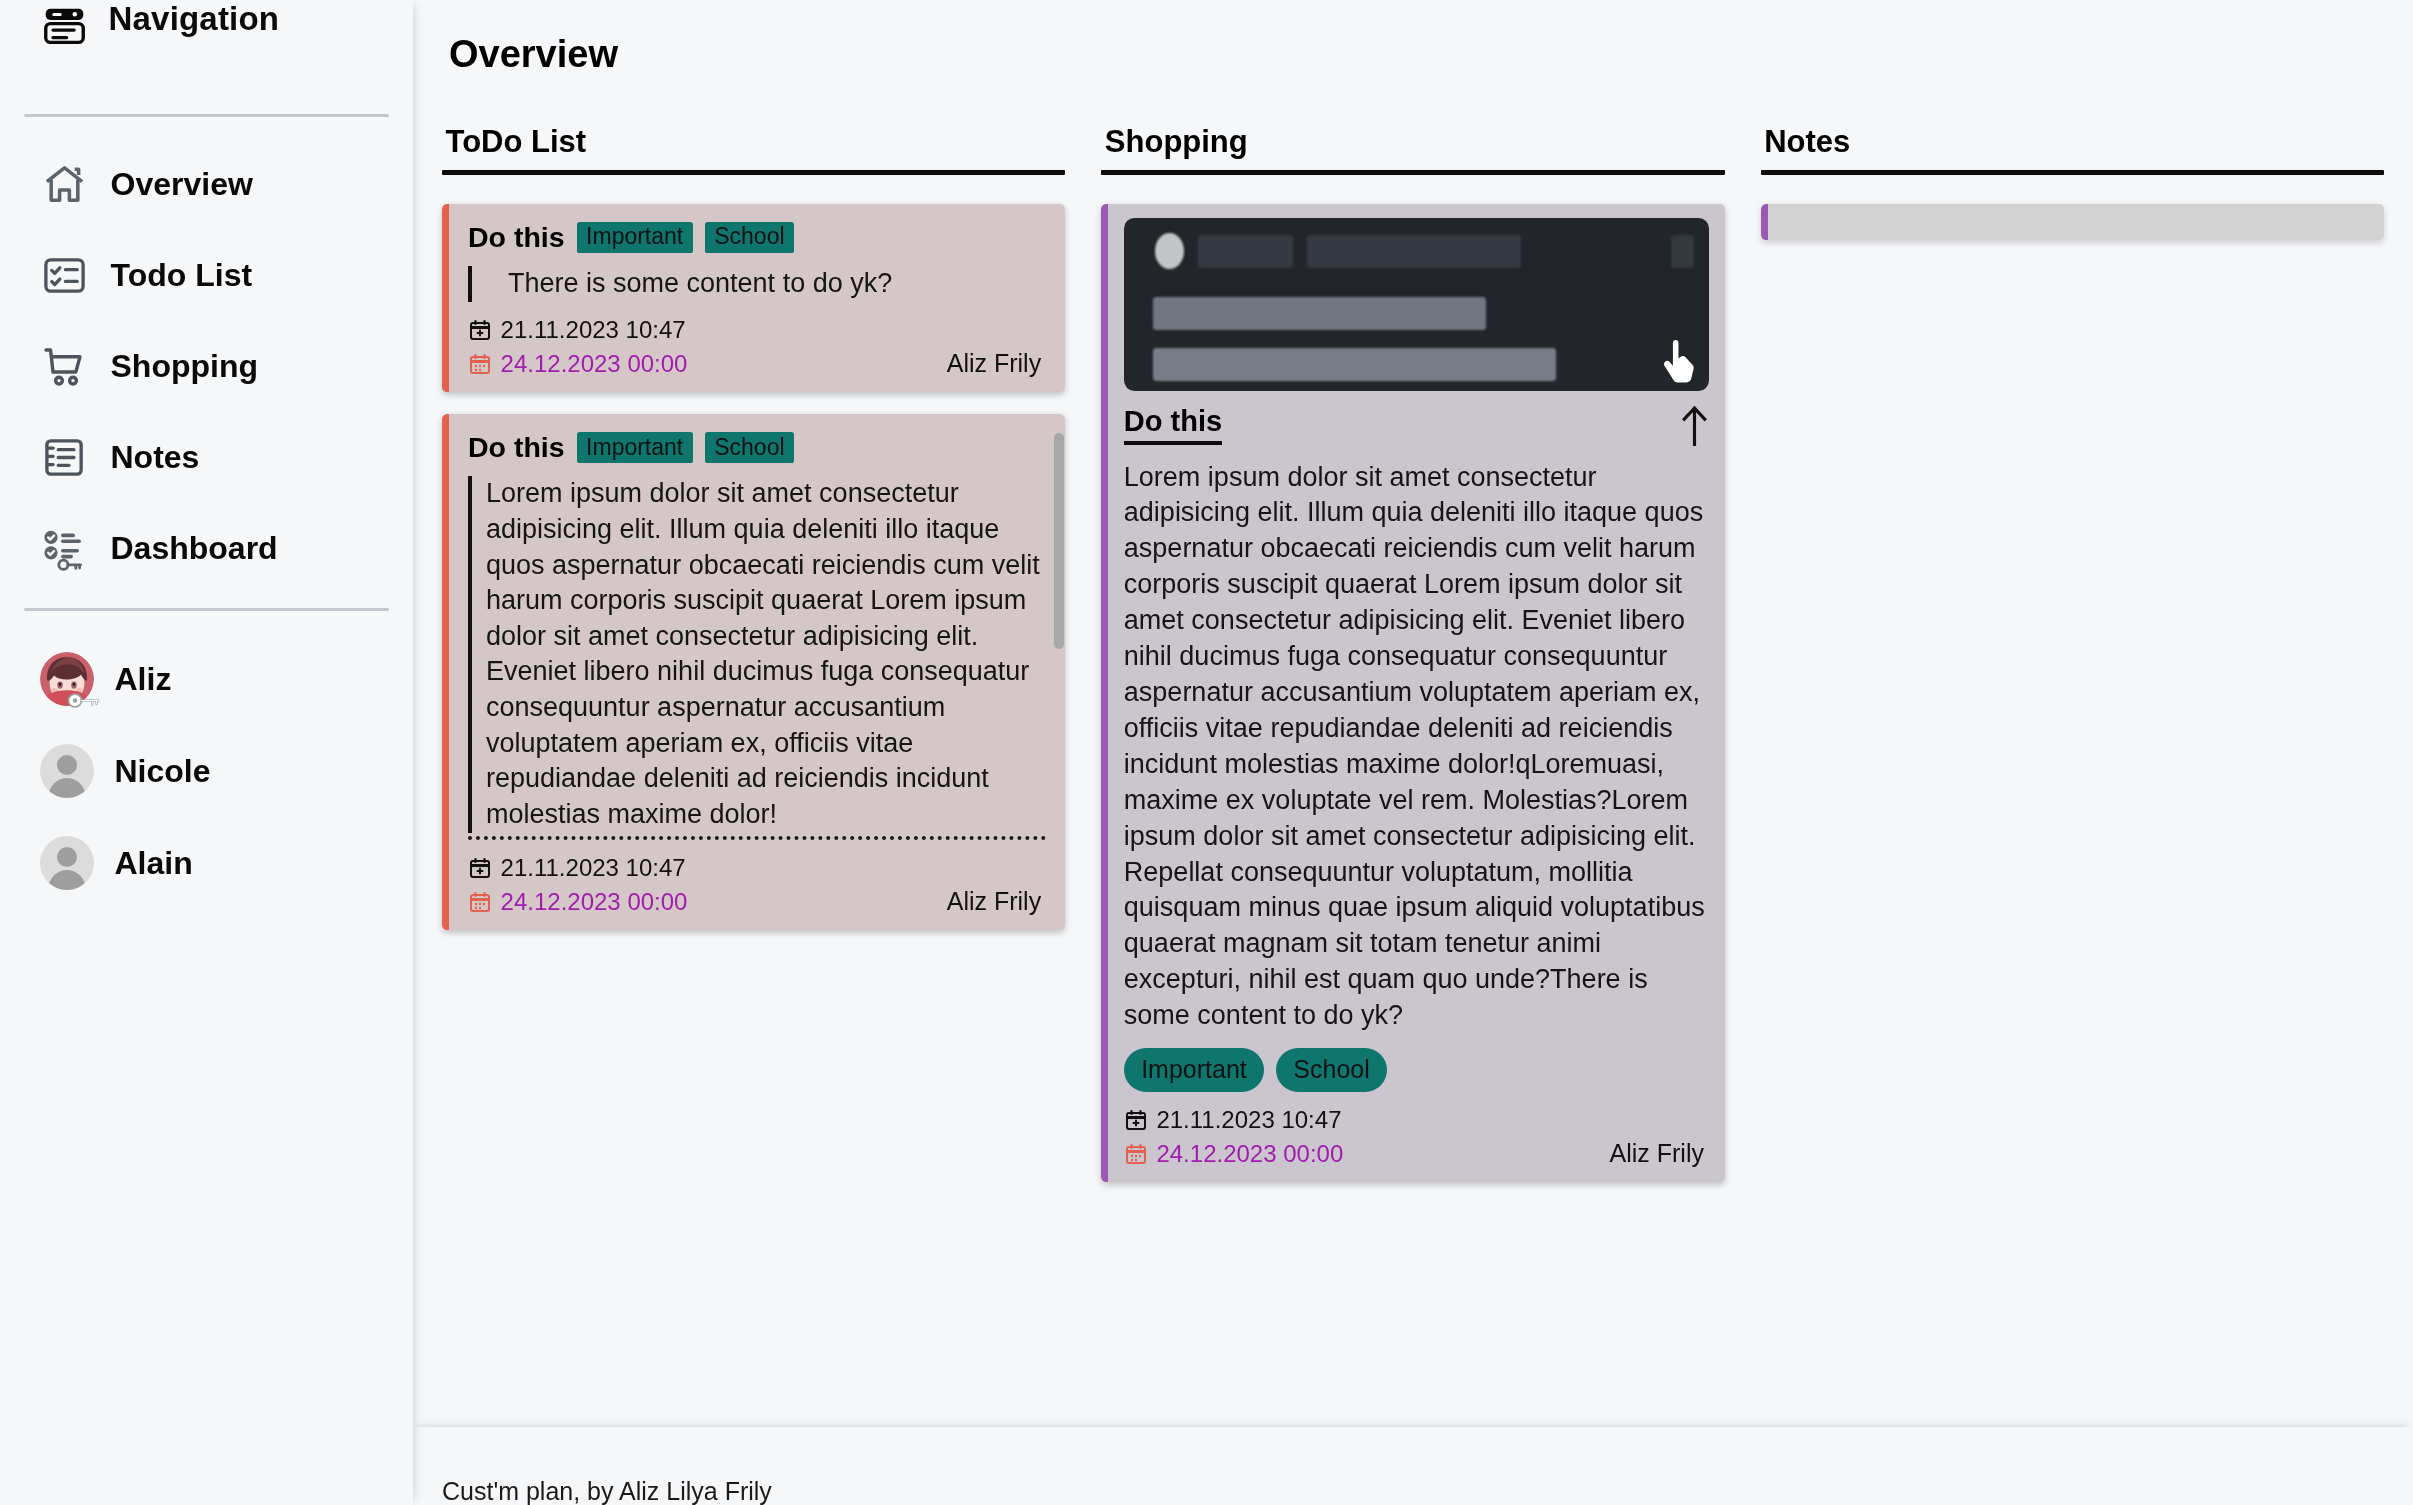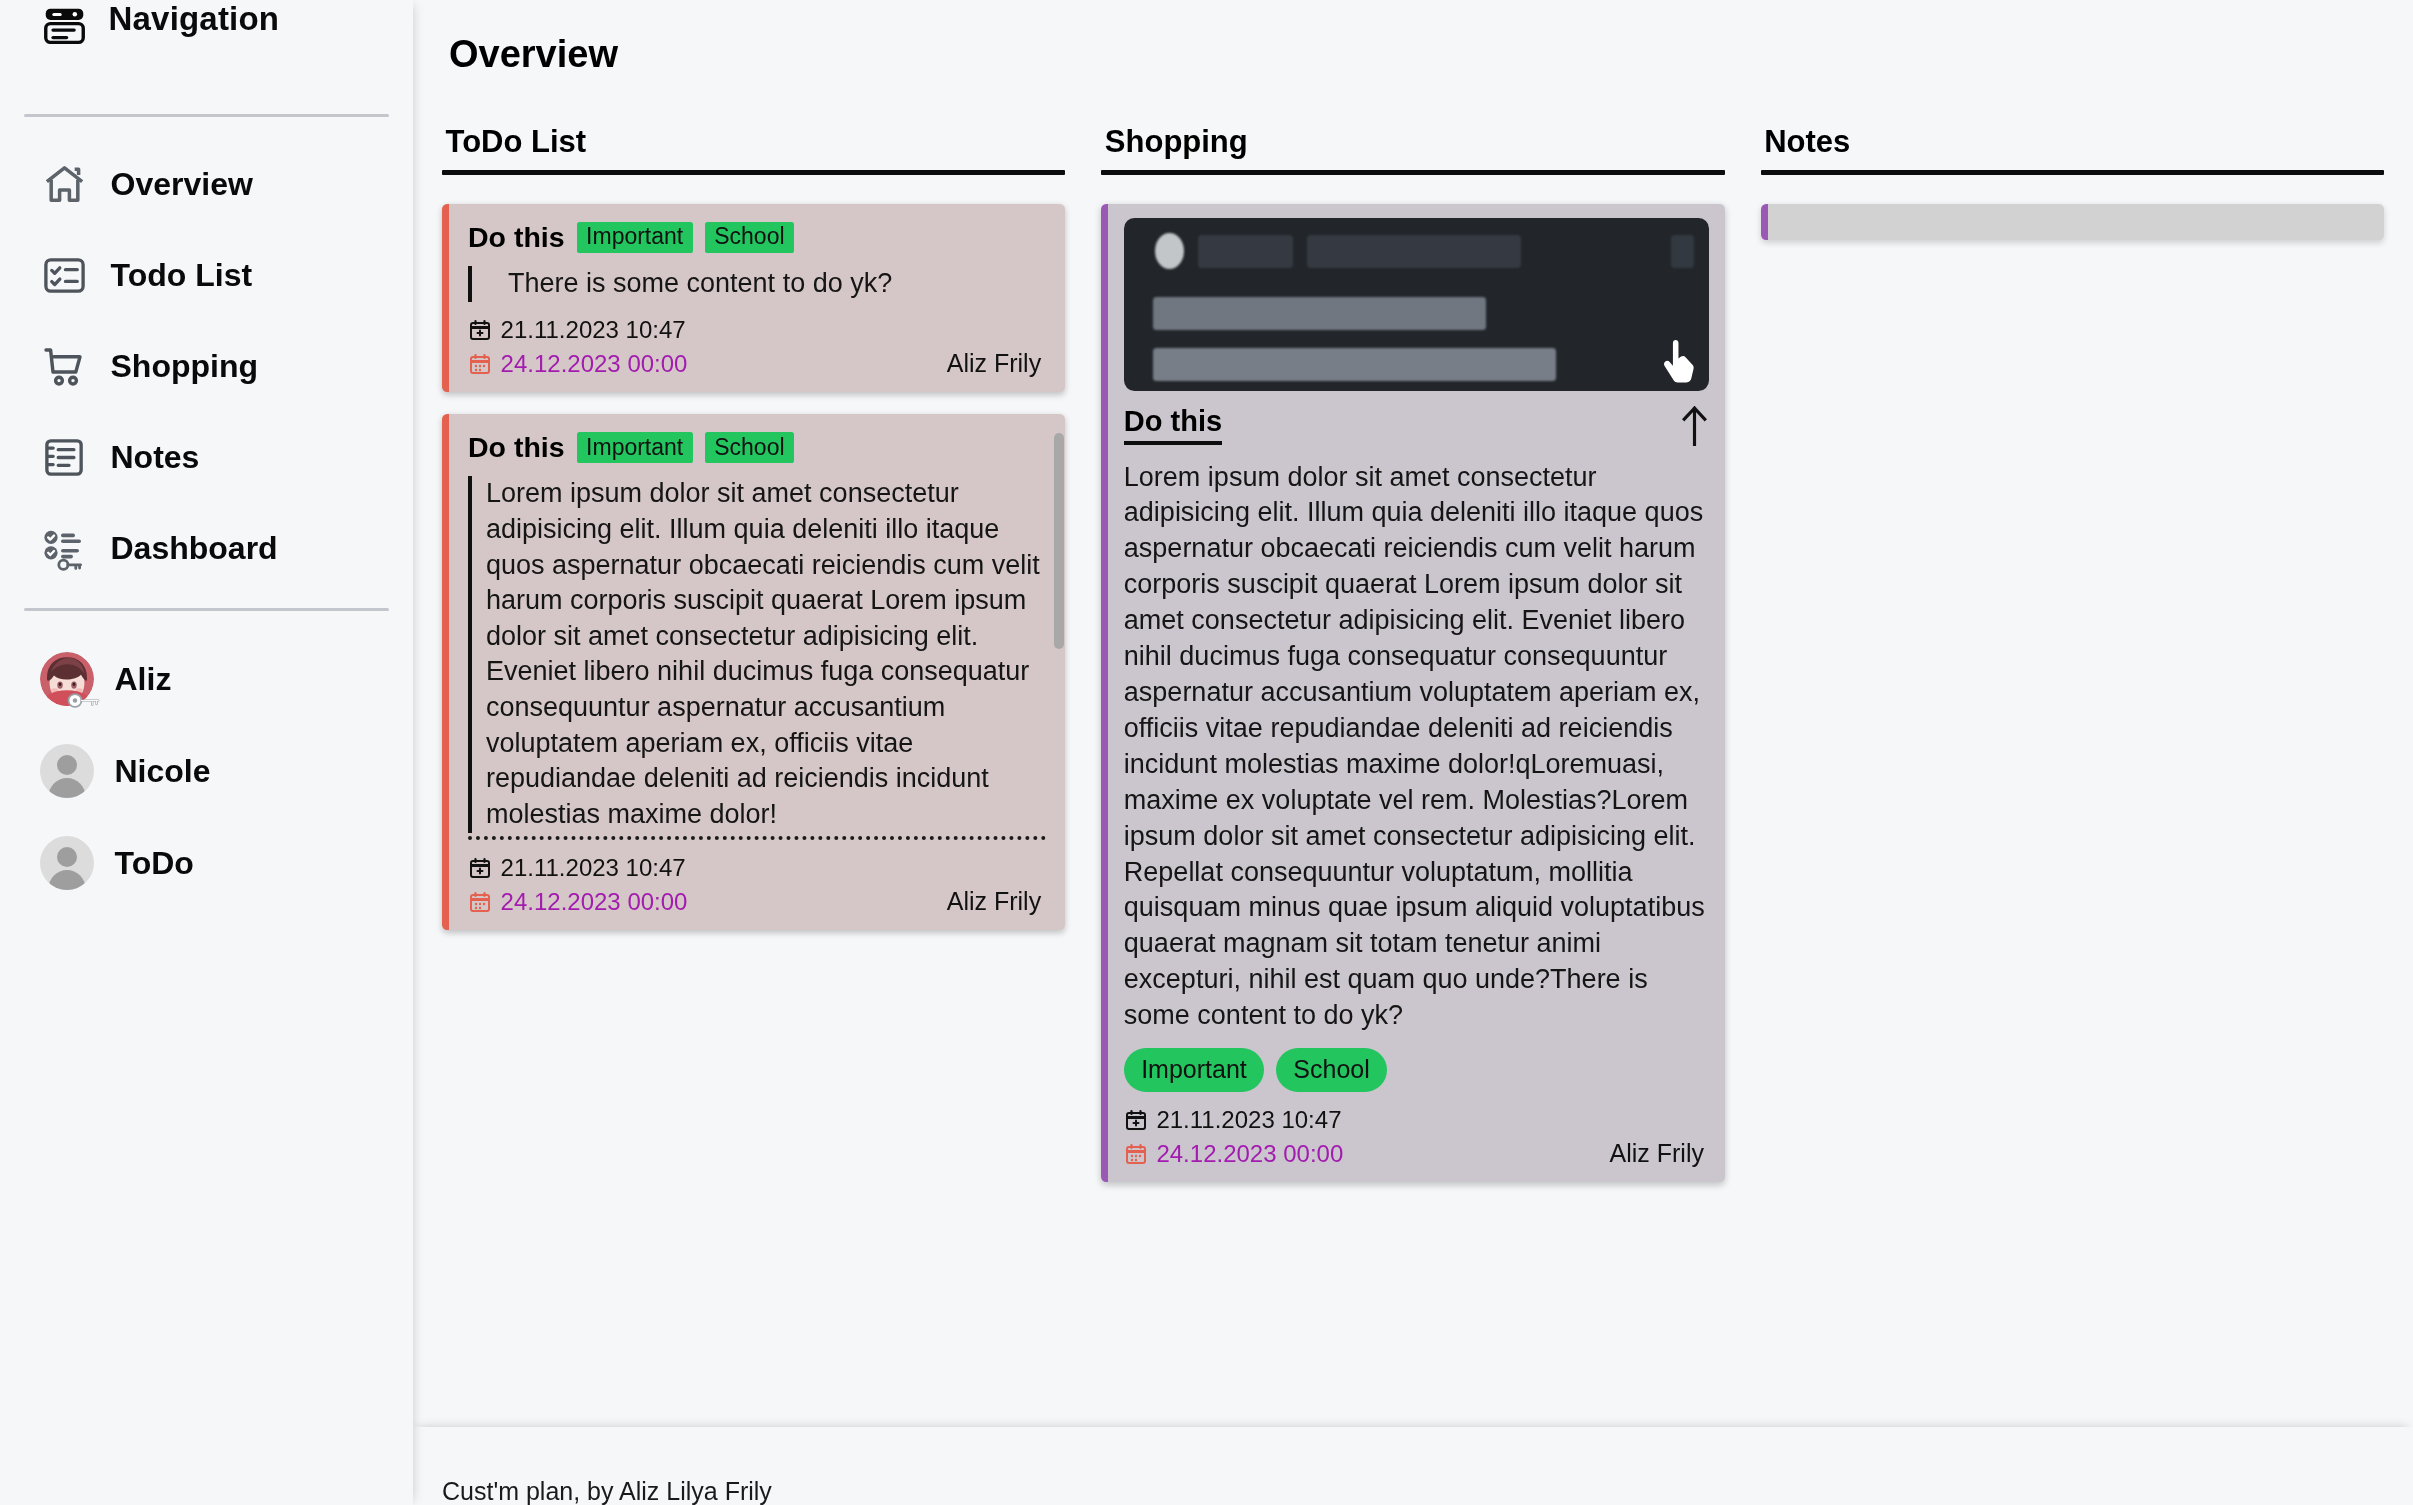--- a/index.html
+++ b/index.html
@@ -85,21 +85,21 @@
     background: #d5c7c7;
     border-left: 7.8px solid #e4604f;
     border-radius: 5.2px;
     box-shadow: 0 2.6px 6px rgba(0,0,0,0.22);
     padding: 17.3px 19px 14px 19px;
     position: relative;
   }
   .card-title-row { display: flex; align-items: center; gap: 12px; flex-wrap: wrap; }
   .card-title { font-size: 28.5px; font-weight: bold; color: #000; }
   .tag {
-    background: #22c55e; color: #111; font-size: 23px;
+    background: #0f766e; color: #111; font-size: 23px;
     padding: 2.6px 9.5px 4.3px 9.5px; border-radius: 2.6px; line-height: 1.05;
   }
   .tag.pill { border-radius: 22.5px; padding: 7.8px 17.3px 9.5px 17.3px; font-size: 25px; }
   .card-content {
     margin-top: 12px; border-left: 4.3px solid #111; padding-left: 14px;
     font-size: 27px; line-height: 1.32; color: #151515;
     max-height: 363px; overflow: hidden; position: relative;
   }
   .card-content.short { max-height: none; padding-left: 36px; }
   .fade-rule {
@@ -297,21 +297,21 @@
         <span class="pname">Nicole</span>
       </div>
 
       <div class="person">
         <span class="avatar">
           <span class="circ">
             <span class="ph-head"></span>
               <span class="ph-body"></span>
           </span>
         </span>
-        <span class="pname">ToDo</span>
+        <span class="pname">Alain</span>
       </div>
     </div>
   </aside>
 
   <main id="main">
 
     <h1 id="page-title">Overview</h1>
 
     <div id="columns">
 

